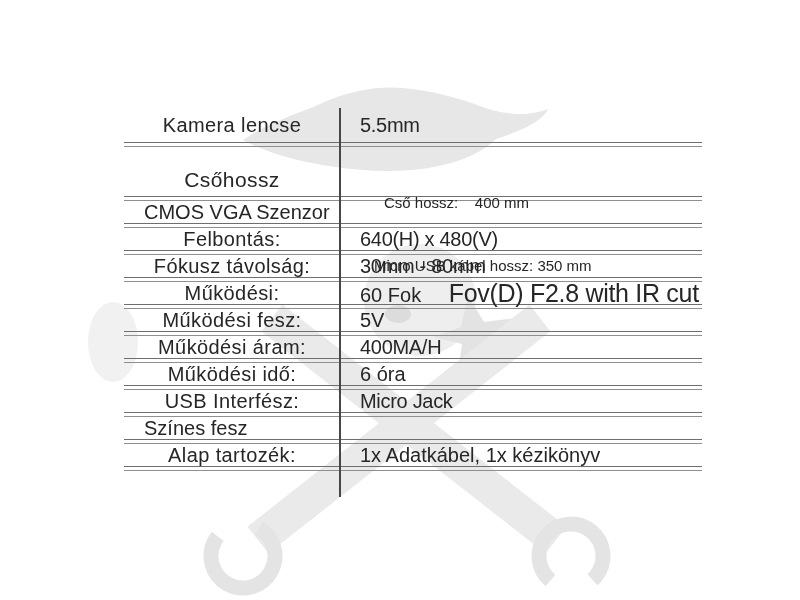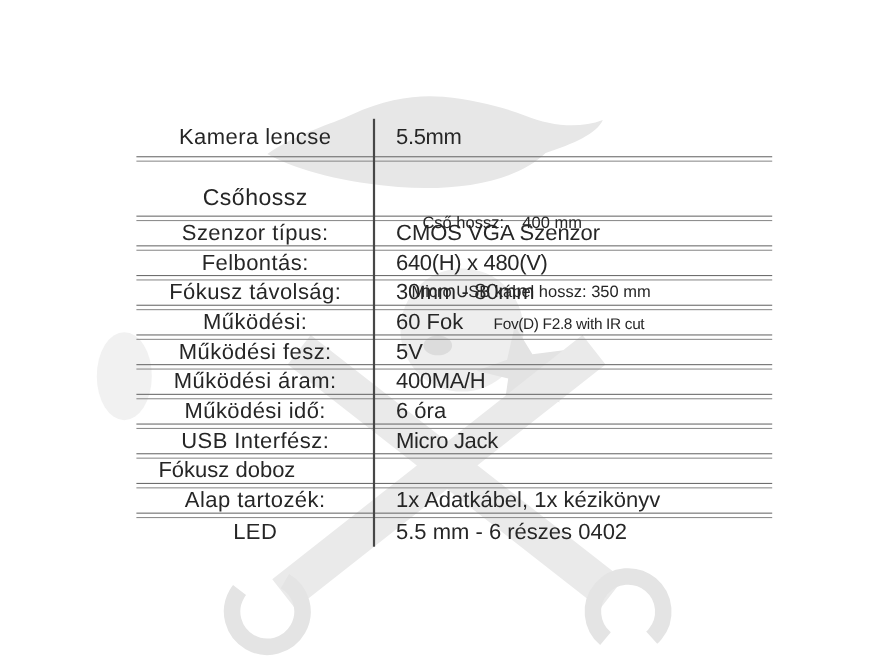--- a/index.html
+++ b/index.html
@@ -59,21 +59,21 @@
   }
   .r1 { height: 34px; }
   .r2 { height: 49px; align-items: flex-start; }
   .r2 .lbl { align-self: center; font-size: 21px; margin-top: 16px; }
   .r2 .val { display: flex; align-items: flex-start; padding-top: 5px; }
   .v750 { font-size: 23px; letter-spacing: -0.5px; line-height: 26px; }
   .notes { margin-left: 14px; font-size: 15px; line-height: 21px; white-space: pre; margin-top: -2px; }
   .notes .n1 { padding-left: 10px; }
   .rn { height: 22px; }
   .r13 { height: 26px; }
-  .note6 { margin-left: 22px; font-size: 14px; letter-spacing: -0.3px; }
+  .note6 { margin-left: 22px; font-size: 25px; letter-spacing: -0.3px; }
 </style>
 </head>
 <body>
 
 <div class="canvas">
 
   <svg class="wm" width="800" height="600" viewBox="0 0 800 600">
     <path fill="#e7e7e7" d="M243,140 C270,121 301,113 320,104 C352,89 381,86 403,88 C432,91 456,97 477,105
          C502,115 527,117 548,109 C543,121 521,131 496,139 C468,166 415,174 362,170
          C315,166 272,156 243,140 Z"></path>
@@ -102,21 +102,20 @@
       <div class="val">
         <div class="notes">
           <div class="n1">Cső hossz:    400 mm</div>
           <div class="n2">Micro USB kábel hossz: 350 mm</div>
         </div>
       </div>
     </div>
     <div class="sep"></div>
 
     <div class="row rn">
-      <div class="lbl">Szenzor típus:</div>
       <div class="val">CMOS VGA Szenzor</div>
     </div>
     <div class="sep"></div>
 
     <div class="row rn">
       <div class="lbl">Felbontás:</div>
       <div class="val cond">640(H) x 480(V)</div>
     </div>
     <div class="sep"></div>
 
@@ -153,29 +152,25 @@
     </div>
     <div class="sep"></div>
 
     <div class="row rn">
       <div class="lbl">USB Interfész:</div>
       <div class="val cond">Micro Jack</div>
     </div>
     <div class="sep"></div>
 
     <div class="row rn">
-      <div class="val">Fókusz doboz</div>
+      <div class="val">Színes fesz</div>
     </div>
     <div class="sep"></div>
 
     <div class="row rn">
       <div class="lbl">Alap tartozék:</div>
       <div class="val">1x Adatkábel, 1x kézikönyv</div>
     </div>
     <div class="sep"></div>
 
-    <div class="row r13">
-      <div class="lbl">LED</div>
-      <div class="val">5.5 mm - 6 részes 0402</div>
-    </div>
   </div>
 
 </div>
 
 </body></html>

